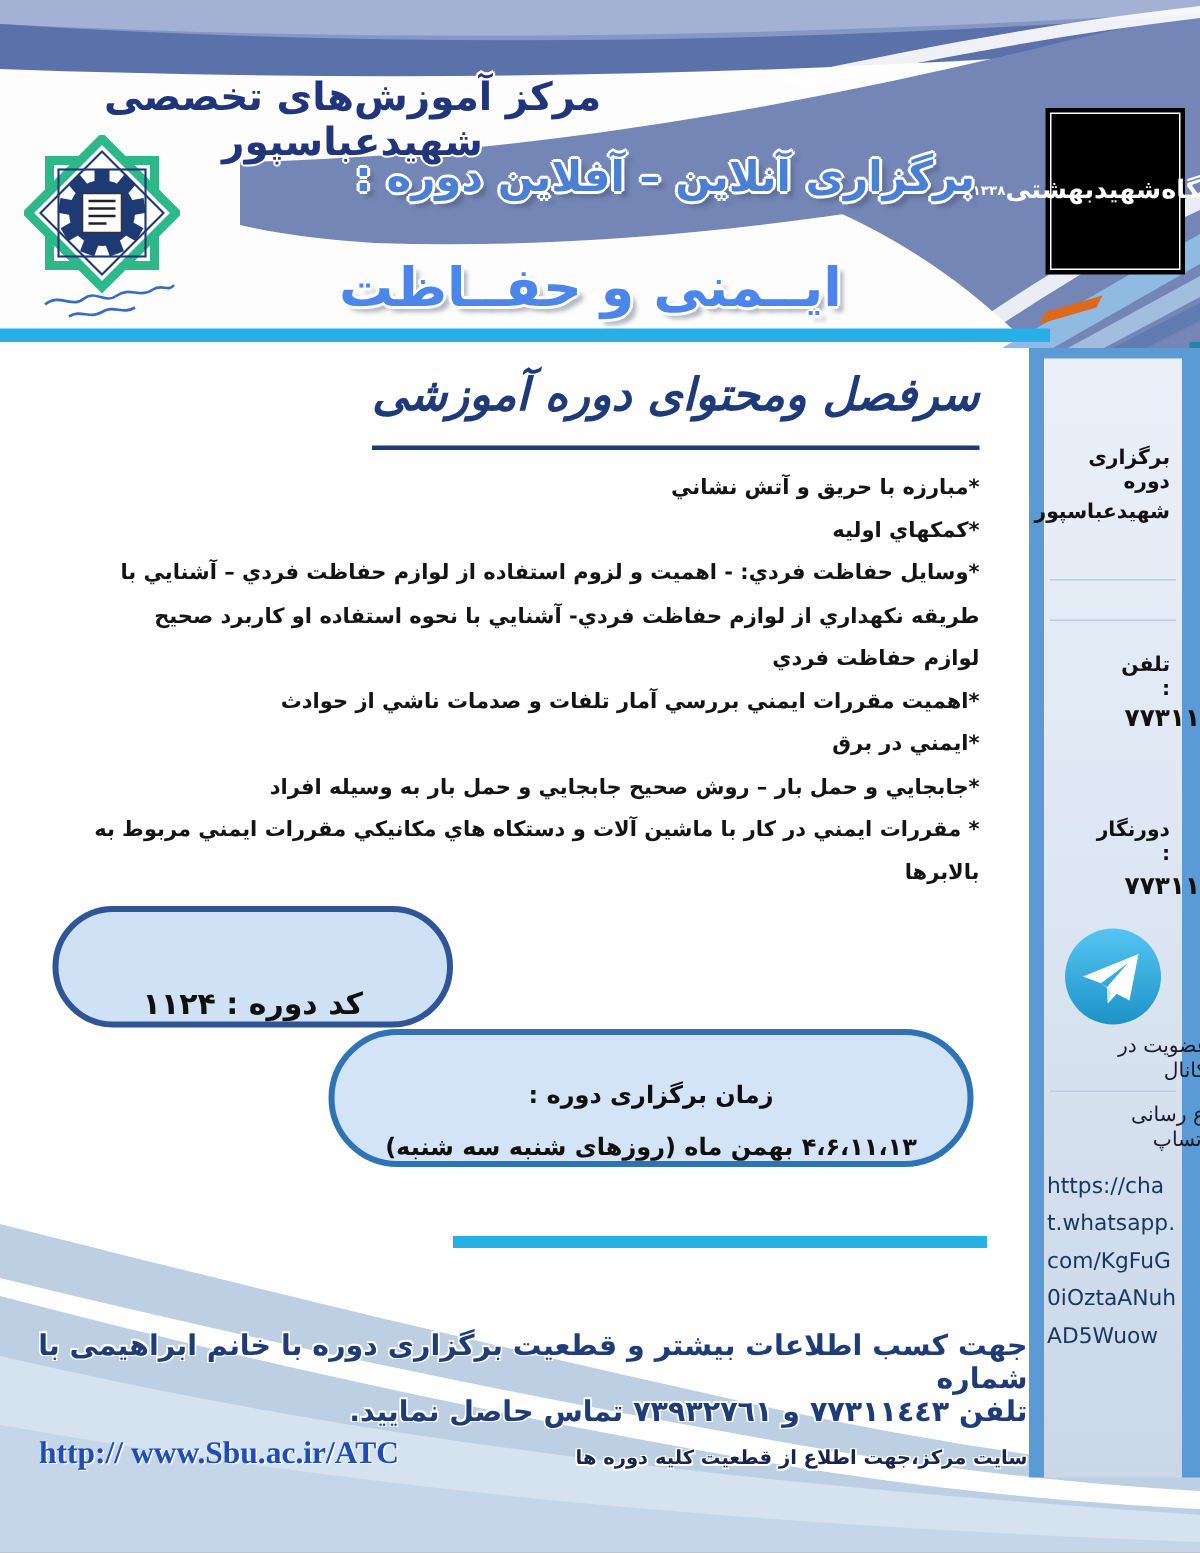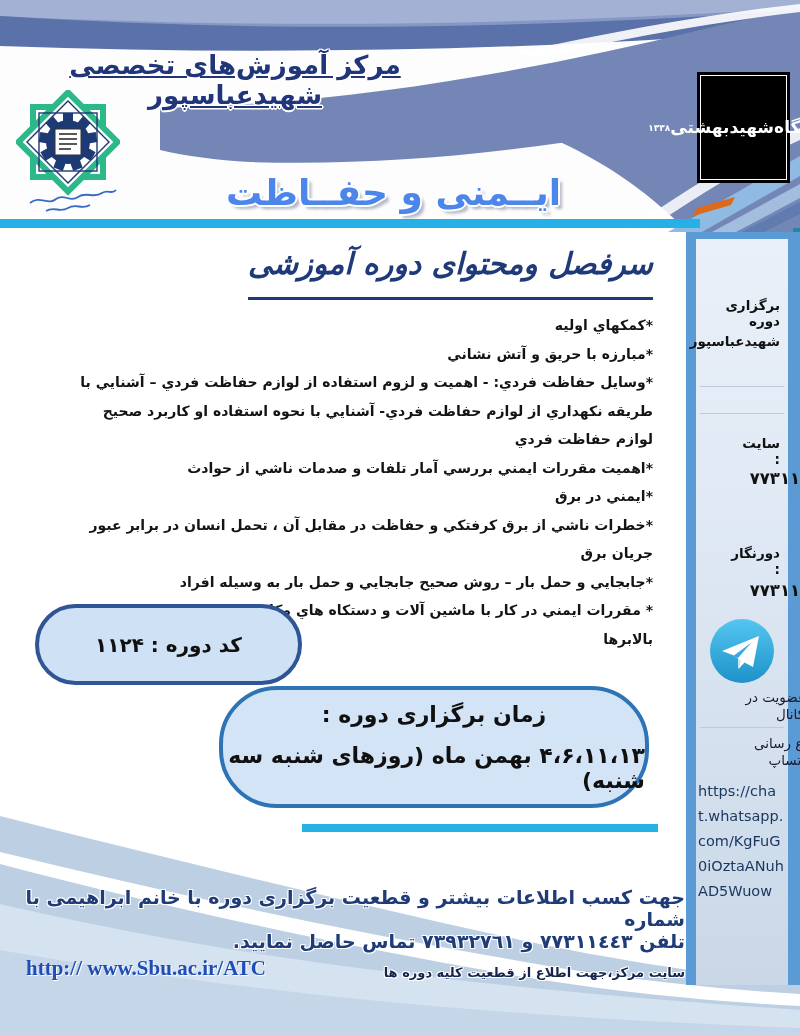--- a/index.html
+++ b/index.html
@@ -4,21 +4,21 @@
 <style>
   html,body{margin:0;padding:0;background:#888;}
   .page{position:relative;width:800px;height:1035px;margin:0 auto;background:#ffffff;overflow:hidden;
         font-family:"DejaVu Sans",sans-serif;}
   svg{display:block;}
 
   
   .header-art{position:absolute;left:0;top:0;z-index:1;}
   .org-title{position:absolute;left:25px;top:50px;width:420px;z-index:3;direction:rtl;text-align:center;
     font-size:26px;font-weight:bold;color:#21357b;
-    text-shadow:-1.5px 0 #fff,1.5px 0 #fff,0 -1.5px #fff,0 1.5px #fff,-1px -1px #fff,1px 1px #fff,-1px 1px #fff,1px -1px #fff;text-decoration:underline;}
+    text-shadow:-1.5px 0 #fff,1.5px 0 #fff,0 -1.5px #fff,0 1.5px #fff,-1px -1px #fff,1px 1px #fff,-1px 1px #fff,1px -1px #fff;}
   .subtitle{position:absolute;right:150px;top:101px;z-index:3;direction:rtl;
     font-size:28px;font-weight:bold;color:#4a7fd4;
     text-shadow:-2px 0 #fff,2px 0 #fff,0 -2px #fff,0 2px #fff,-1px -1px #fff,1px 1px #fff,-1px 1px #fff,1px -1px #fff,4px 4px 3px rgba(70,80,110,.45);}
   .course-title{position:absolute;left:226px;top:172px;z-index:3;direction:rtl;
     font-size:36px;font-weight:bold;color:#4d86ea;
     text-shadow:-2px 0 #fff,2px 0 #fff,0 -2px #fff,0 2px #fff,-1px -1px #fff,1px 1px #fff,-1px 1px #fff,1px -1px #fff,4px 4px 3px rgba(70,80,110,.4);}
   .center-logo{position:absolute;left:16px;top:90px;z-index:3;}
   .uni-logo{position:absolute;left:697px;top:72px;width:93px;height:111px;background:#000;z-index:3;
     box-sizing:border-box;padding:3px;}
   .uni-inner{width:100%;height:100%;box-sizing:border-box;border:1px solid #fff;display:flex;flex-direction:row;
@@ -28,25 +28,25 @@
   .cyan-line{position:absolute;left:0;top:219px;width:700px;height:9px;background:#25b1e6;z-index:2;}
   .teal-accent{position:absolute;right:0;top:228px;width:7px;height:44px;background:#2286a8;z-index:2;}
 
   
   .syllabus-title{position:absolute;right:147px;top:246px;z-index:2;direction:rtl;
     font-size:30px;font-weight:bold;font-style:italic;color:#1e3a78;
     border-bottom:3px solid #1e3a78;padding-bottom:16px;}
   .bullets{position:absolute;right:147px;left:62px;top:311px;z-index:2;direction:rtl;text-align:right;
     font-size:14px;font-weight:bold;color:#141414;line-height:28.5px;}
   .pill{position:absolute;z-index:2;direction:rtl;display:flex;flex-direction:column;align-items:center;
-    justify-content:center;box-sizing:border-box;color:#101010;font-weight:bold;}
+    justify-content:flex-end;box-sizing:border-box;color:#101010;font-weight:bold;}
   .code-pill{left:35px;top:604px;width:267px;height:81px;background:#cfe2f5;border:4px solid #2f5597;
     border-radius:44px;font-size:20px;}
-  .time-pill{left:219px;top:686px;width:430px;height:122px;background:#d4e4f7;border:4px solid #2e74b5;
-    border-radius:58px;font-size:22px;gap:16px;}
+  .time-pill{left:219px;top:686px;width:430px;height:92px;background:#d4e4f7;border:4px solid #2e74b5;
+    border-radius:58px;font-size:16px;gap:16px;}
   .cyan-line2{position:absolute;left:302px;top:824px;width:356px;height:8px;background:#25b1e6;z-index:2;}
 
   
   .sidebar{position:absolute;left:686px;top:232px;width:114px;height:753px;z-index:2;box-sizing:border-box;
     border-left:10px solid #5b9bd5;border-right:12px solid #5b9bd5;border-top:7px solid #5b9bd5;
     background:linear-gradient(180deg,#eaf0f9 0%,#dde7f3 45%,#c9d7e7 100%);}
   .sb{position:absolute;direction:rtl;color:#111;font-weight:bold;padding-left:48px;}
   .sb-right{right:8px;text-align:right;font-size:13.5px;}
   .sb-center{left:0;width:100%;text-align:center;}
   .sb-num{font-size:16.5px;letter-spacing:.5px;}
@@ -81,20 +81,21 @@
     <path d="M160,108 C340,104 520,74 700,30 C740,20 772,14 800,10 L800,96 C620,140 430,168 250,162 C216,160 186,156 160,150 Z" fill="#7386b6"></path>
     <path d="M520,52 C620,30 710,14 800,4 L800,12 C714,22 626,38 534,58 Z" fill="#ffffff" opacity="0.9"></path>
     <path d="M626,232 C690,186 756,148 800,128 L800,140 C760,158 700,194 644,232 Z" fill="#ffffff" opacity="0.85"></path>
     <path d="M668,232 L800,156 L800,176 L702,232 Z" fill="#8fbbe2"></path>
     <path d="M712,232 L800,184 L800,198 L736,232 Z" fill="#aecbe8" opacity="0.8"></path>
     <path d="M742,232 L800,202 L800,214 L764,232 Z" fill="#5f7bb0"></path>
     <polygon points="697,208 735,197 731,205 693,216" fill="#dd6a1c"></polygon>
   </svg>
 
   <div class="org-title">مرکز آموزش‌های تخصصی شهیدعباسپور</div>
+  <div class="subtitle">برگزاری آنلاین – آفلاین دوره :</div>
   <div class="course-title">ایــمنی و حفــاظت</div>
 
   <div class="center-logo">
     <svg width="104" height="128" viewBox="0 0 104 128">
       <g transform="translate(52,52)">
         <rect x="-35" y="-35" width="70" height="70" fill="#ffffff" stroke="#2db889" stroke-width="6"></rect>
         <rect x="-35" y="-35" width="70" height="70" fill="#ffffff" stroke="#2db889" stroke-width="6" transform="rotate(45)"></rect>
         <rect x="-29" y="-29" width="58" height="58" fill="none" stroke="#1f3875" stroke-width="1.4"></rect>
         <rect x="-29" y="-29" width="58" height="58" fill="none" stroke="#1f3875" stroke-width="1.4" transform="rotate(45)"></rect>
         <g fill="#1e3a74">
@@ -127,26 +128,25 @@
       <div class="uni-year">۱۳۳۸</div>
     </div>
   </div>
 
   <div class="cyan-line"></div>
   <div class="teal-accent"></div>
 
   <div class="syllabus-title">سرفصل ومحتوای دوره آموزشی</div>
 
   <div class="bullets">
+    <div class="bullet">*مبارزه با حريق و آتش نشاني</div>
     <div class="bullet">*كمكهاي اوليه</div>
-    <div class="bullet">*مبارزه با حريق و آتش نشاني</div>
     <div class="bullet">*وسايل حفاظت فردي: - اهميت و لزوم استفاده از لوازم حفاظت فردي – آشنايي با طريقه نكهداري از لوازم حفاظت فردي- آشنايي با نحوه استفاده او كاربرد صحيح لوازم حفاظت فردي</div>
     <div class="bullet">*اهميت مقررات ايمني بررسي آمار تلفات و صدمات ناشي از حوادث</div>
     <div class="bullet">*ايمني در برق</div>
-    <div class="bullet">*خطرات ناشي از برق كرفتكي و حفاظت در مقابل آن ، تحمل انسان در برابر عبور جريان برق</div>
     <div class="bullet">*جابجايي و حمل بار – روش صحيح جابجايي و حمل بار به وسيله افراد</div>
     <div class="bullet">* مقررات ايمني در كار با ماشين آلات و دستكاه هاي مكانيكي مقررات ايمني مربوط به بالابرها</div>
   </div>
 
   <div class="pill code-pill">
     <span>كد دوره : ۱۱۲۴</span>
   </div>
 
   <div class="pill time-pill">
     <div>زمان برگزاری دوره :</div>
@@ -161,21 +161,21 @@
     <path d="M0,52 C180,96 360,134 560,168 C650,182 730,190 800,194 L800,206 C720,202 630,194 530,178 C340,146 160,106 0,64 Z" fill="#ffffff"></path>
     <path d="M0,104 C200,150 420,184 800,210 L800,235 H0 Z" fill="#d5e2ef"></path>
     <path d="M0,150 C240,192 480,216 800,228 L800,235 H0 Z" fill="#c5d6e8"></path>
   </svg>
 
   <aside class="sidebar">
     <div class="sb sb-right" style="top:58px">برگزاری دوره</div>
     <div class="sb sb-right" style="top:94px">شهیدعباسپور</div>
     <div class="sb-divider" style="top:147px"></div>
     <div class="sb-divider" style="top:174px"></div>
-    <div class="sb sb-right" style="top:196px">سایت :</div>
+    <div class="sb sb-right" style="top:196px">تلفن :</div>
     <div class="sb sb-center sb-num" style="top:230px">۷۷۳۱۱۴۴۳</div>
     <div class="sb sb-right" style="top:306px">دورنگار :</div>
     <div class="sb sb-center sb-num" style="top:342px">۷۷۳۱۱۴۴۵</div>
 
     <div class="tg-icon">
       <svg width="68" height="68" viewBox="0 0 68 68">
         <defs>
           <linearGradient id="tg" x1="0" y1="0" x2="0" y2="1">
             <stop offset="0" stop-color="#55c6f1"></stop>
               <stop offset="1" stop-color="#1d92c9"></stop>

